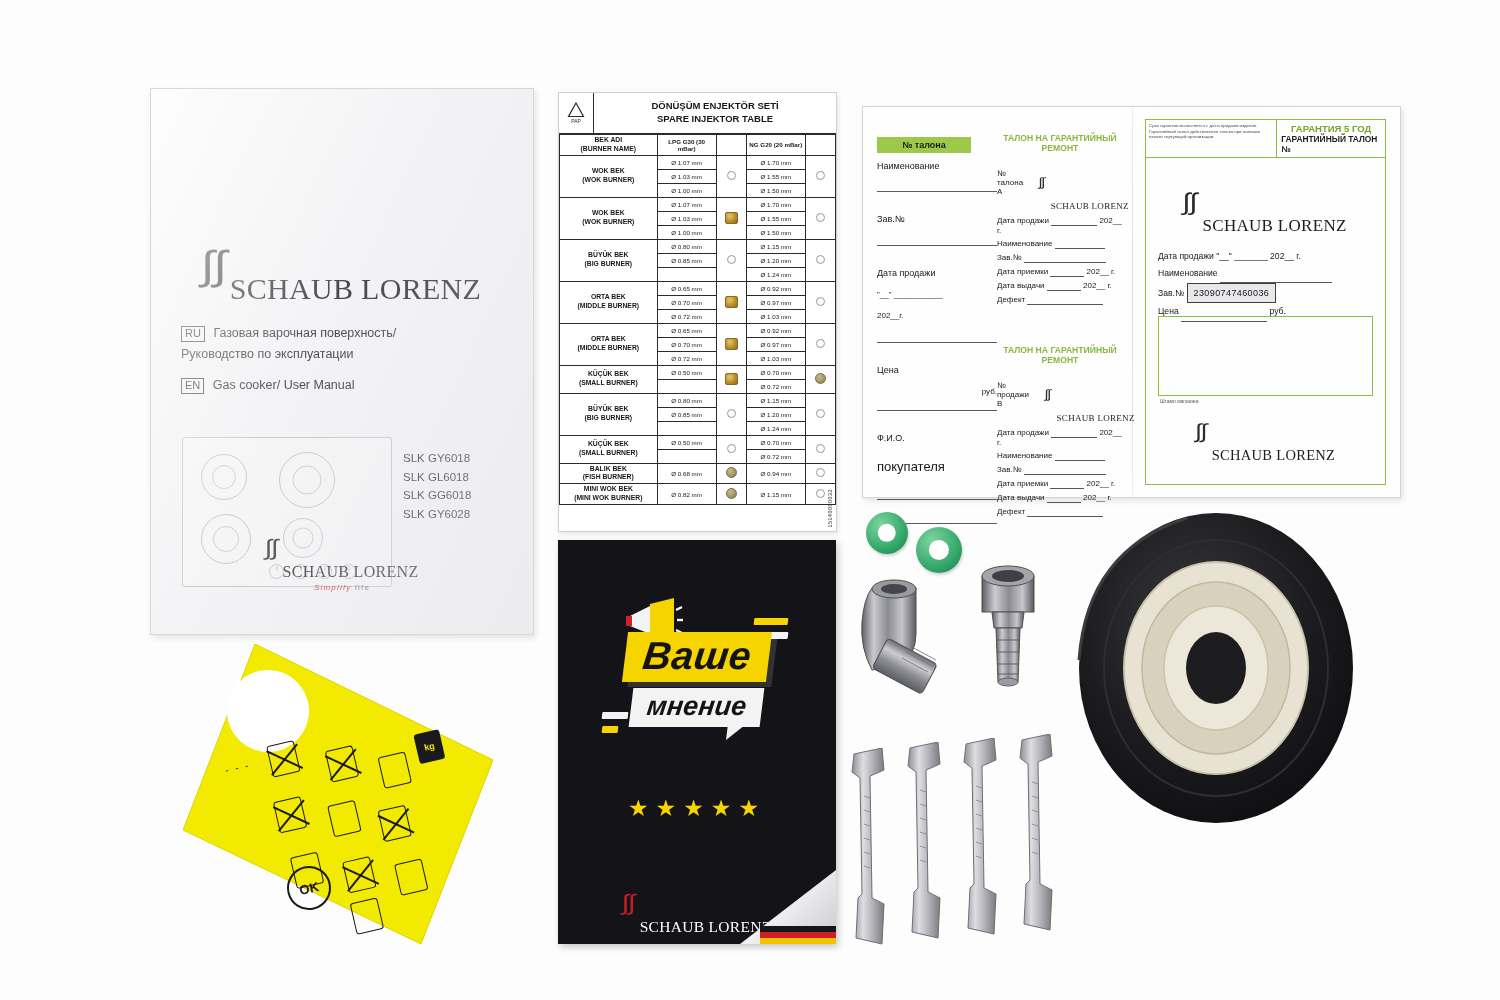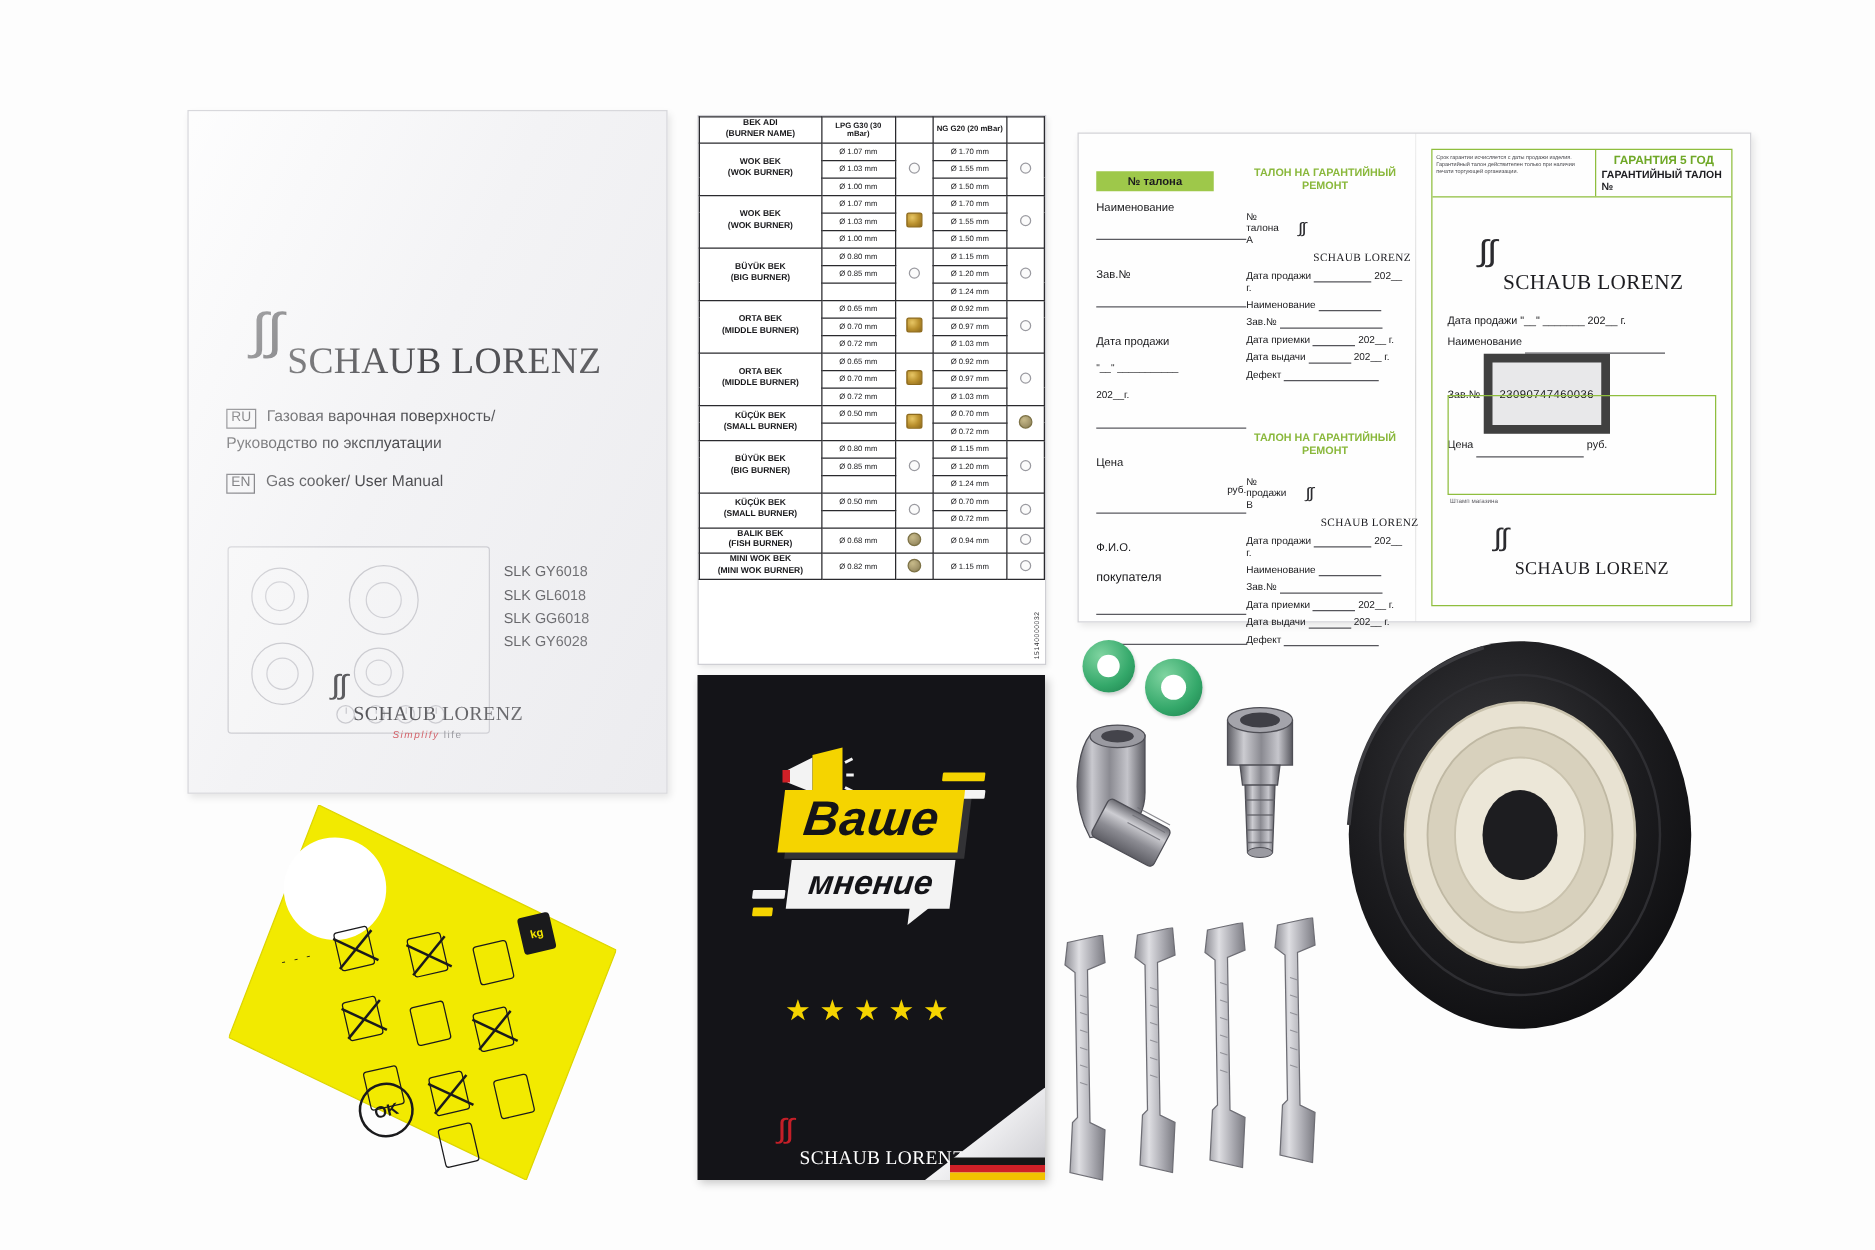--- a/index.html
+++ b/index.html
@@ -233,22 +233,22 @@
   .gar-top-r { flex: 1; padding: 3px 4px; }
   .gar-top-r .t1 { font-weight: bold; font-size: 9.5px; color: #6fa827; text-align: center; }
   .gar-top-r .t2 { font-weight: bold; font-size: 8.4px; color: #1c1c20; }
   .gar-logo { text-align: center; margin: 10px 0 12px; }
   .gar-logo .sl-mark { font-size: 24px; }
   .gar-logo .sl-word { font-size: 17px; }
   .gar-fields { padding: 0 12px; font-size: 8.6px; line-height: 2.0; }
   .serial {
     display: inline-block;
     background: #e8e8ea;
-    border: 7px solid #404040;
-    padding: 16px 6px;
+    border: 1px solid #404040;
+    padding: 0 6px;
     font-size: 9px;
     letter-spacing: 0.4px;
   }
   .stamp-box {
     position: absolute; left: 12px; right: 12px; top: 196px; height: 78px;
     border: 1px solid #8fbe3e;
   }
   .stamp-cap { position: absolute; left: 14px; top: 278px; font-size: 5px; color: #5a5a60; }
   .gar-foot { position: absolute; left: 0; right: 0; bottom: 20px; text-align: center; }
   .gar-foot .sl-mark { font-size: 20px; }
@@ -466,20 +466,32 @@
       </span>
       <div class="tagline">
         <span class="red">Simplify</span>
         <span>life</span>
       </div>
     </div>
     <div class="sheen"></div>
   </div>
 
   <div class="injector">
+    <div class="inj-head">
+      <div class="pap">
+        <svg width="18" height="16" viewBox="0 0 18 16">
+          <path d="M9 1 L16.5 14.5 L1.5 14.5 Z" fill="none" stroke="#2a2a2e" stroke-width="1.2"></path>
+        </svg>
+        <span>PAP</span>
+      </div>
+      <div class="inj-title">
+        <div>DÖNÜŞÜM ENJEKTÖR SETİ</div>
+        <div>SPARE INJEKTOR TABLE</div>
+      </div>
+    </div>
 
     <table class="inj-table">
       <thead>
         <tr>
           <th class="namecell">
             <div>BEK ADI</div>
             <div>(BURNER NAME)</div>
           </th>
           <th class="dia">LPG G30 (30 mBar)</th>
           <th class="dot"></th>
@@ -662,21 +674,21 @@
         <div style="margin-top:16px;">Зав.№</div>
         <div class="lbl-line" style="height:1px;margin-top:12px;"></div>
         <div style="margin-top:16px;">Дата продажи</div>
         <div style="font-size:8px;">"__" ___________</div>
         <div style="font-size:8px;">202__г.</div>
         <div class="lbl-line" style="height:1px;margin-top:14px;"></div>
         <div style="margin-top:16px;">Цена</div>
         <div style="text-align:right;font-size:8px;">руб.</div>
         <div class="lbl-line" style="height:1px;margin-top:6px;"></div>
         <div style="margin-top:16px;">Ф.И.О.</div>
-        <div style="font-size:10px;">покупателя</div>
+        <div style="font-size:13px;">покупателя</div>
         <div class="lbl-line" style="height:1px;margin-top:14px;"></div>
         <div class="lbl-line" style="height:1px;margin-top:22px;"></div>
       </div>
 
       <div style="position:absolute; left:134px; top:26px; width:126px;">
         <div class="talon-head">ТАЛОН НА ГАРАНТИЙНЫЙ РЕМОНТ</div>
         <div class="talon-sub">
           <span>№ талона А</span>
           <span class="sl-logo">
             <span class="sl-mark">∫∫</span>

